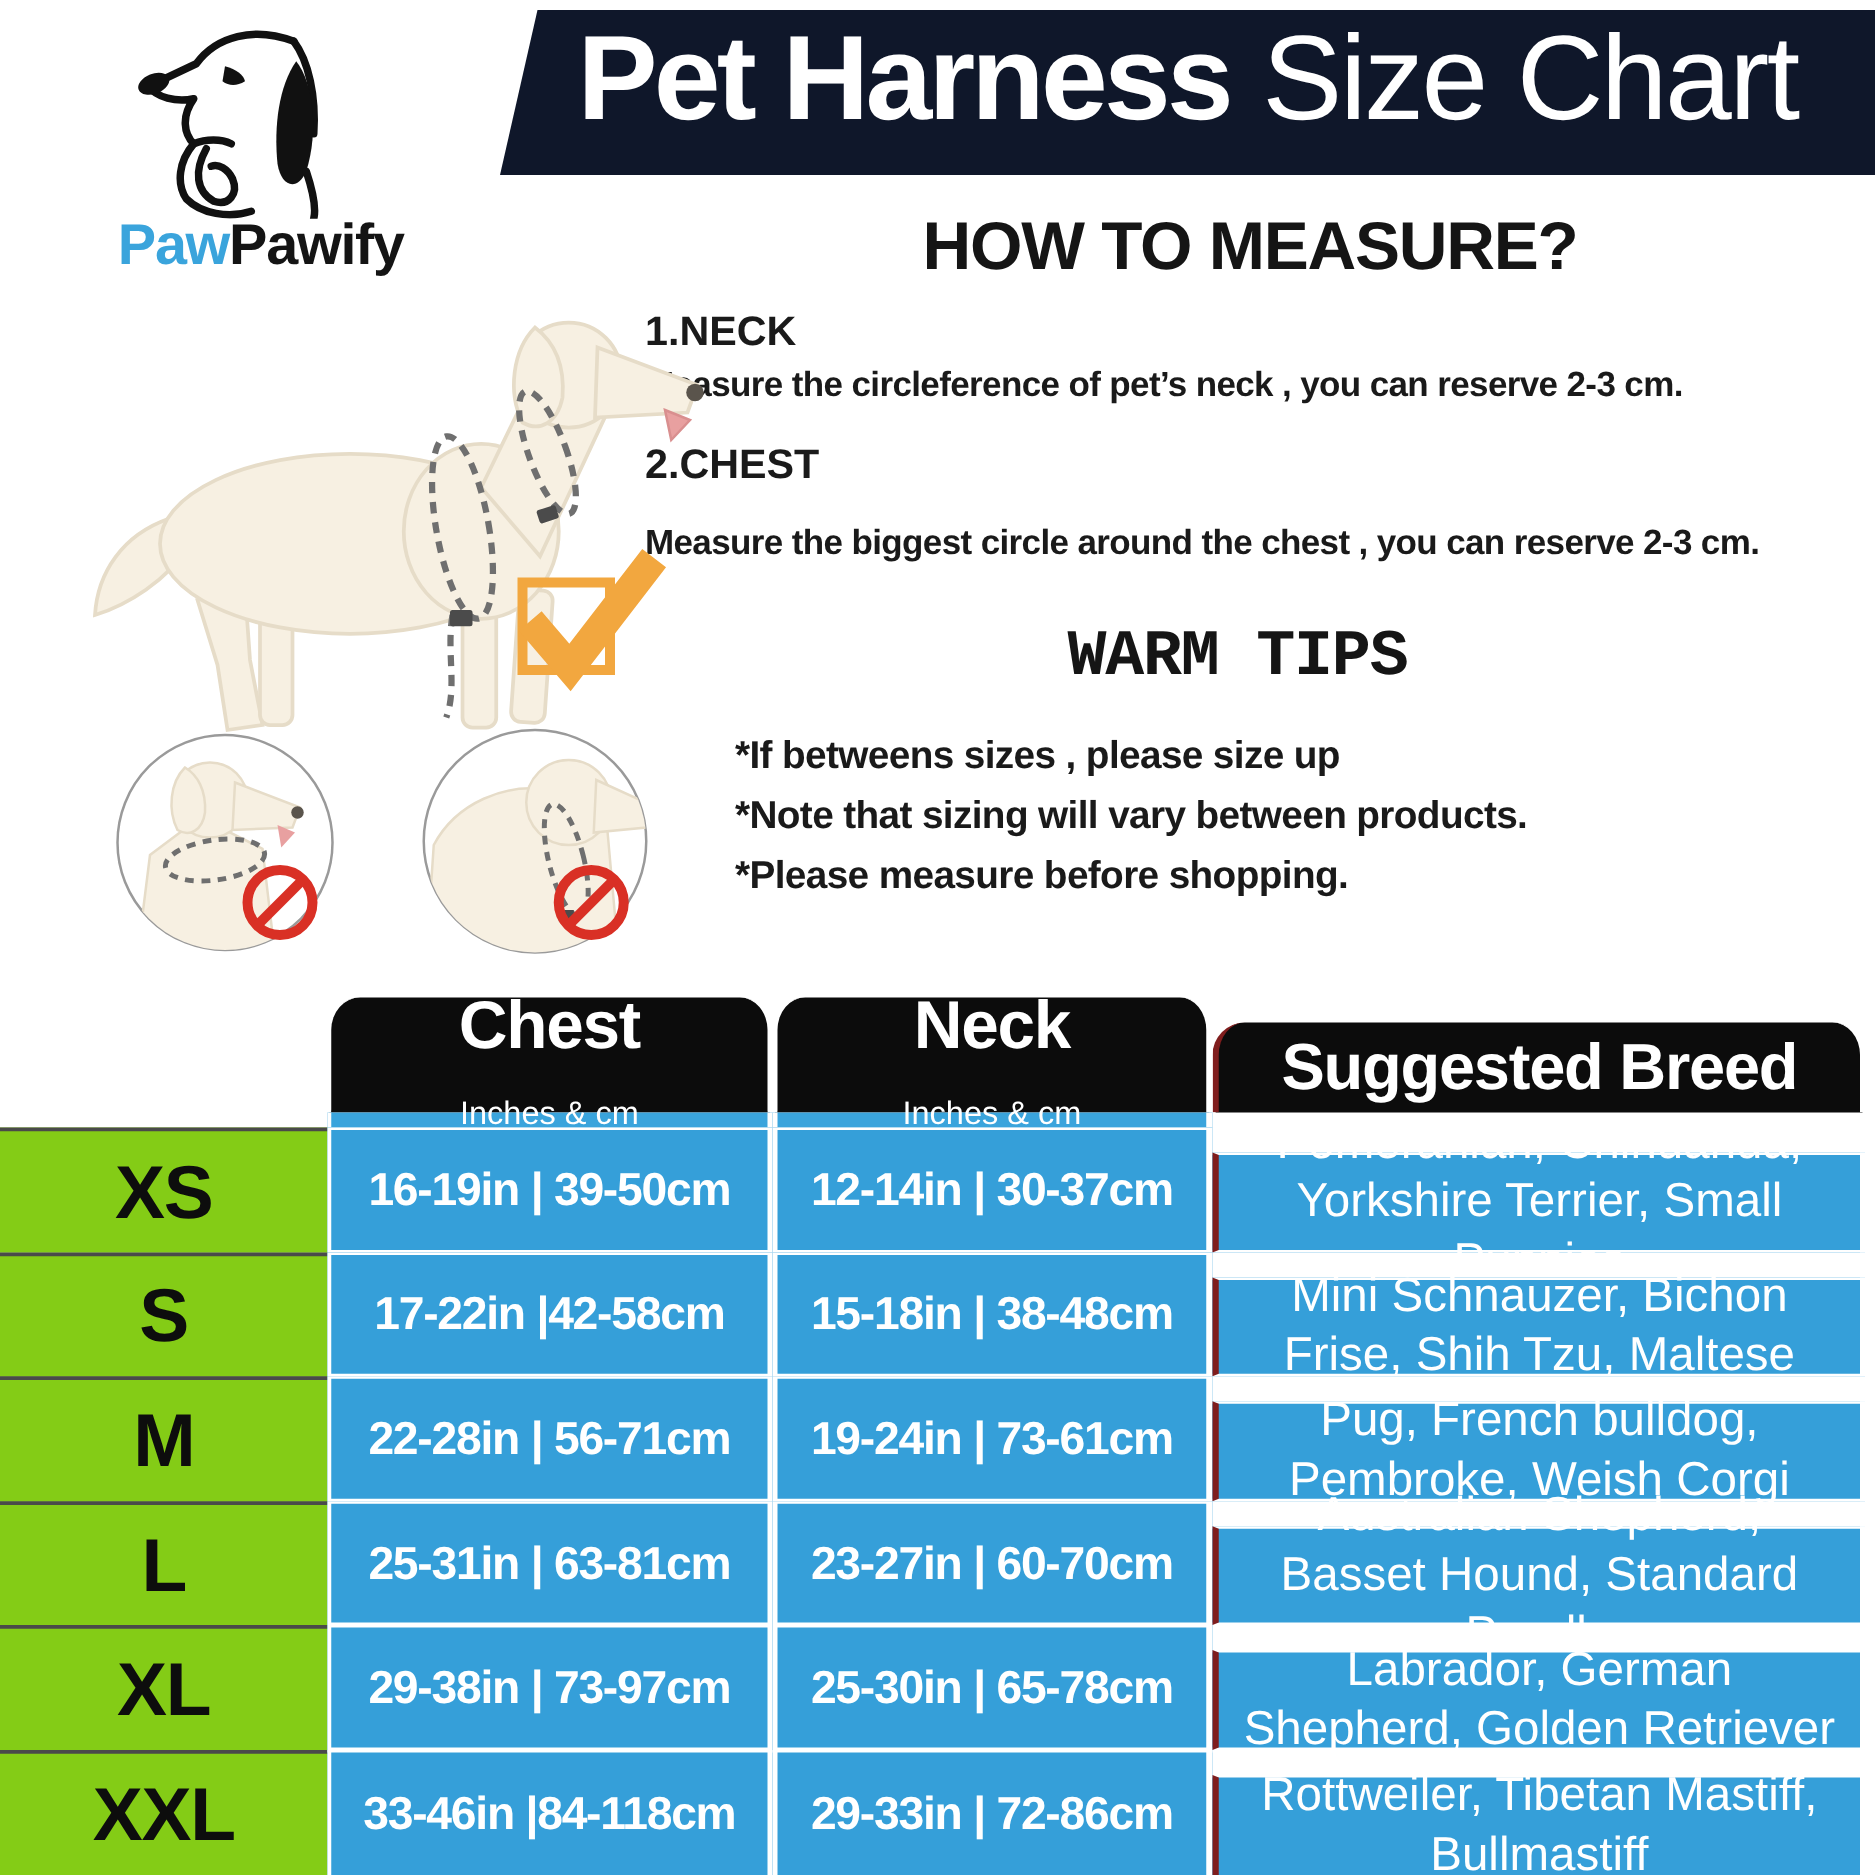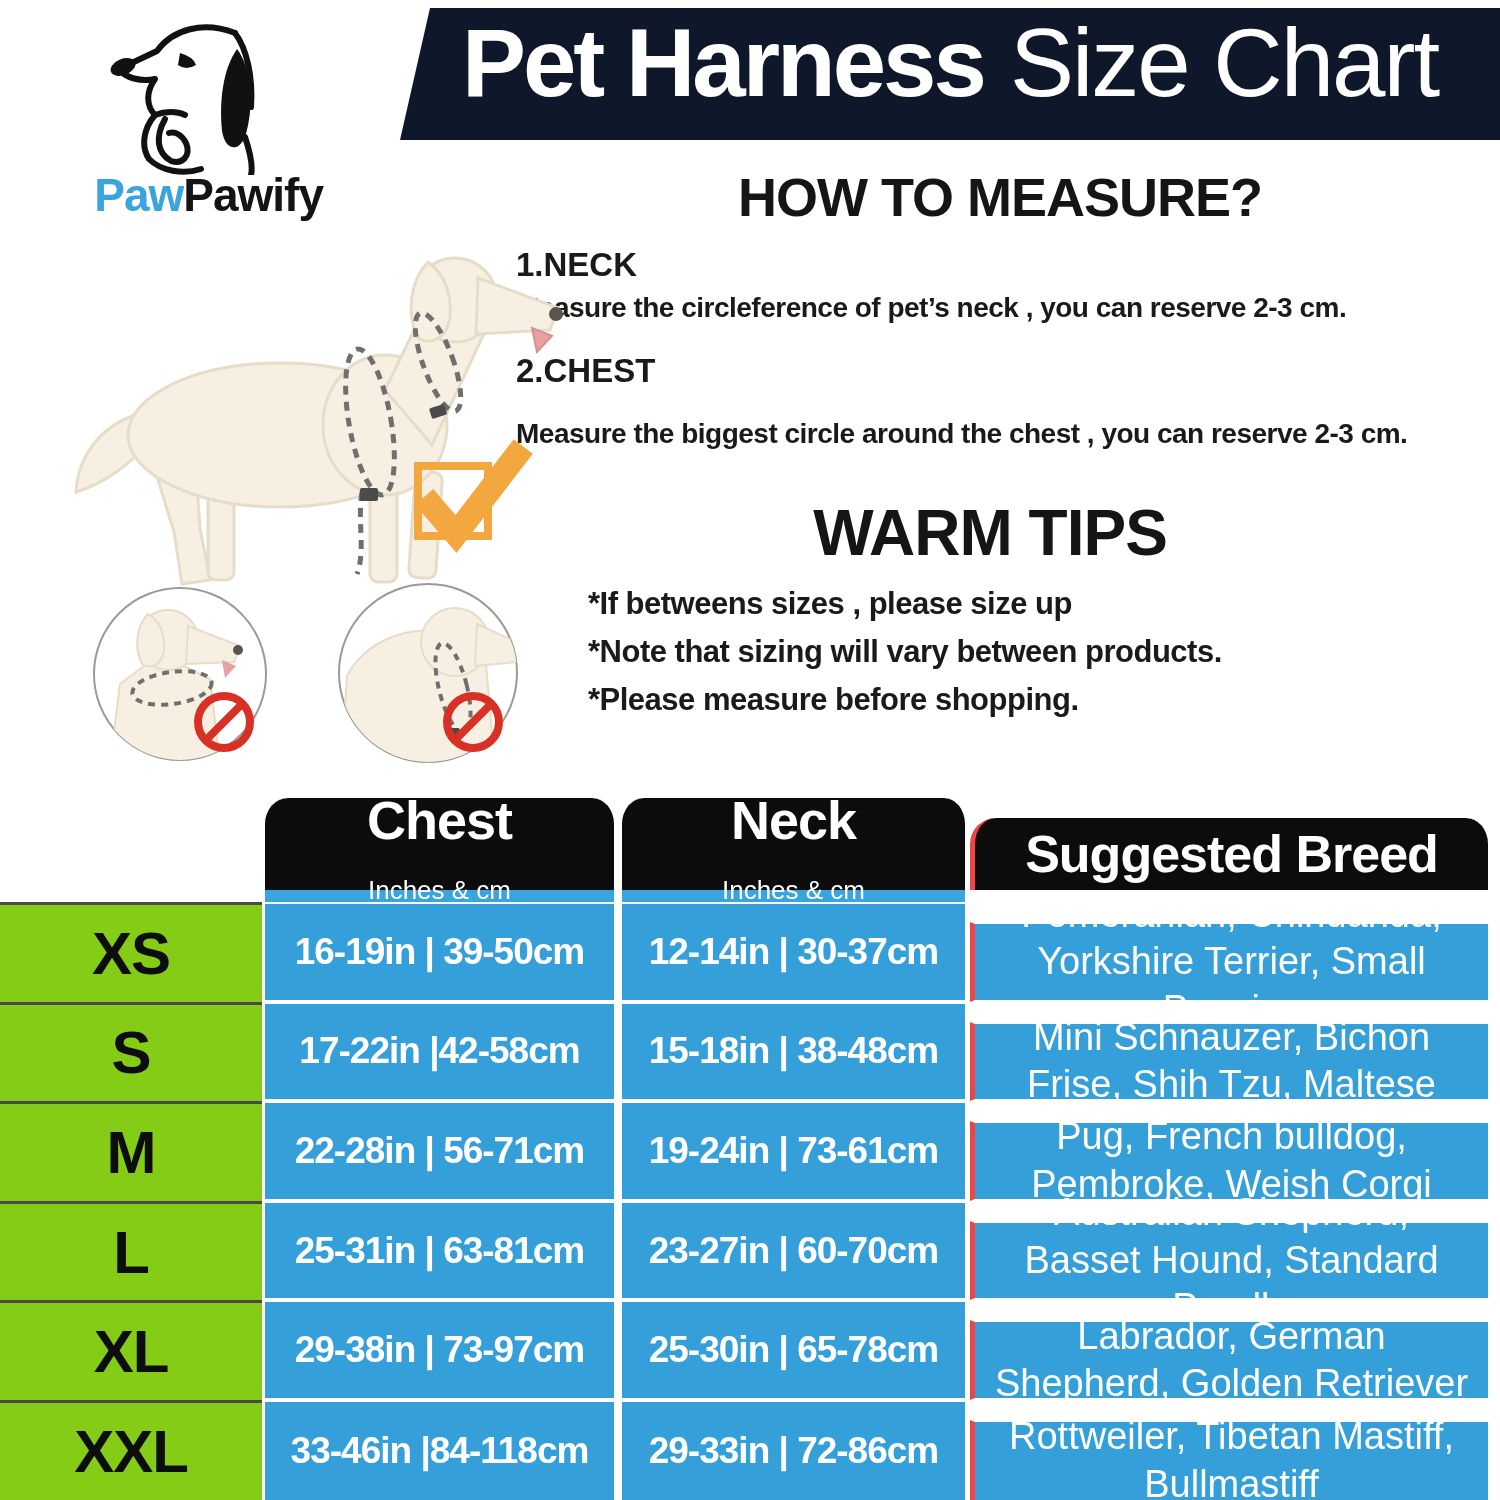--- a/index.html
+++ b/index.html
@@ -21,21 +21,21 @@
   .logo .brand{position:absolute;left:8px;top:158px;width:270px;text-align:right;font-size:46px;font-weight:800;letter-spacing:-1px;white-space:nowrap;}
   .brand .b1{color:#3AA4DC;} .brand .b2{color:#141414;}
   
   .h-measure{position:absolute;left:720px;top:166px;width:560px;text-align:center;
     font-size:54px;font-weight:800;letter-spacing:-1px;color:#151515;}
   .step-label{position:absolute;left:516px;font-size:33px;font-weight:800;color:#1a1a1a;white-space:nowrap;}
   .step-text{position:absolute;left:516px;font-size:28px;font-weight:700;color:#1a1a1a;white-space:nowrap;letter-spacing:-0.5px;}
   .s1l{top:246px;} .s1t{top:292px;} .s2l{top:352px;} .s2t{top:418px;text-align:right;}
   
   .h-tips{position:absolute;left:740px;top:496px;width:500px;text-align:center;
-    font-size:64px;font-weight:800;letter-spacing:-1px;color:#151515;}
+    font-size:52px;font-weight:800;letter-spacing:-1px;color:#151515;font-family:Liberation Mono, monospace;}
   .tip{position:absolute;left:588px;font-size:31px;font-weight:700;color:#1a1a1a;white-space:nowrap;letter-spacing:-0.5px;}
   .tip1{top:586px;} .tip2{top:634px;} .tip3{top:682px;}
   
   .dog-art{position:absolute;left:40px;top:230px;}
   .check-art{position:absolute;left:398px;top:438px;}
   .inset1{position:absolute;left:90px;top:584px;}
   .inset2{position:absolute;left:335px;top:580px;}
   
   .table{
     position:absolute;left:0;top:798px;width:1492px;height:702px;
@@ -45,21 +45,21 @@
   .hdr{background:#0c0c0c;border-radius:26px 26px 0 0;display:flex;align-items:center;justify-content:center;gap:18px;flex-direction:column;}
   .hdr .big{color:#fff;font-size:54px;font-weight:800;letter-spacing:-1px;}
   .hdr .sub{color:#fff;font-size:26px;font-weight:400;position:relative;top:6px;}
   .hdr-breed .big{font-size:52px;}
   .strip{background:#3AA4DC;}
   .cell-size{background:#84cc16;border-top:3px solid #4a4a4a;display:flex;align-items:center;justify-content:center;
     font-size:60px;font-weight:800;color:#0d0d0d;letter-spacing:-1px;}
   .cell-blue{background:#359FD9;color:#fff;display:flex;align-items:center;justify-content:center;text-align:center;}
   .c-chest{border-left:3px solid #fff;border-right:4px solid #fff;}
   .c-neck{border-left:4px solid #fff;border-right:5px solid #fff;}
-  .c-breed{border-left:5px solid #ef4444;border-right:4px solid #fff;margin-top:20px;}
+  .c-breed{border-left:5px solid #7f1d1d;border-right:4px solid #fff;margin-top:20px;}
   .cell-val{font-size:37px;font-weight:700;letter-spacing:-1px;border-top:2px solid #fff;border-bottom:2px solid #fff;}
   .cell-breed{font-size:38px;font-weight:400;line-height:1.25;border-top:2px solid #fff;border-bottom:2px solid #fff;}
   .cell-breed span{display:block;max-width:478px;}
   .last{border-bottom:0;}
 </style>
 </head>
 <body>
 
 <div id="page">
 

